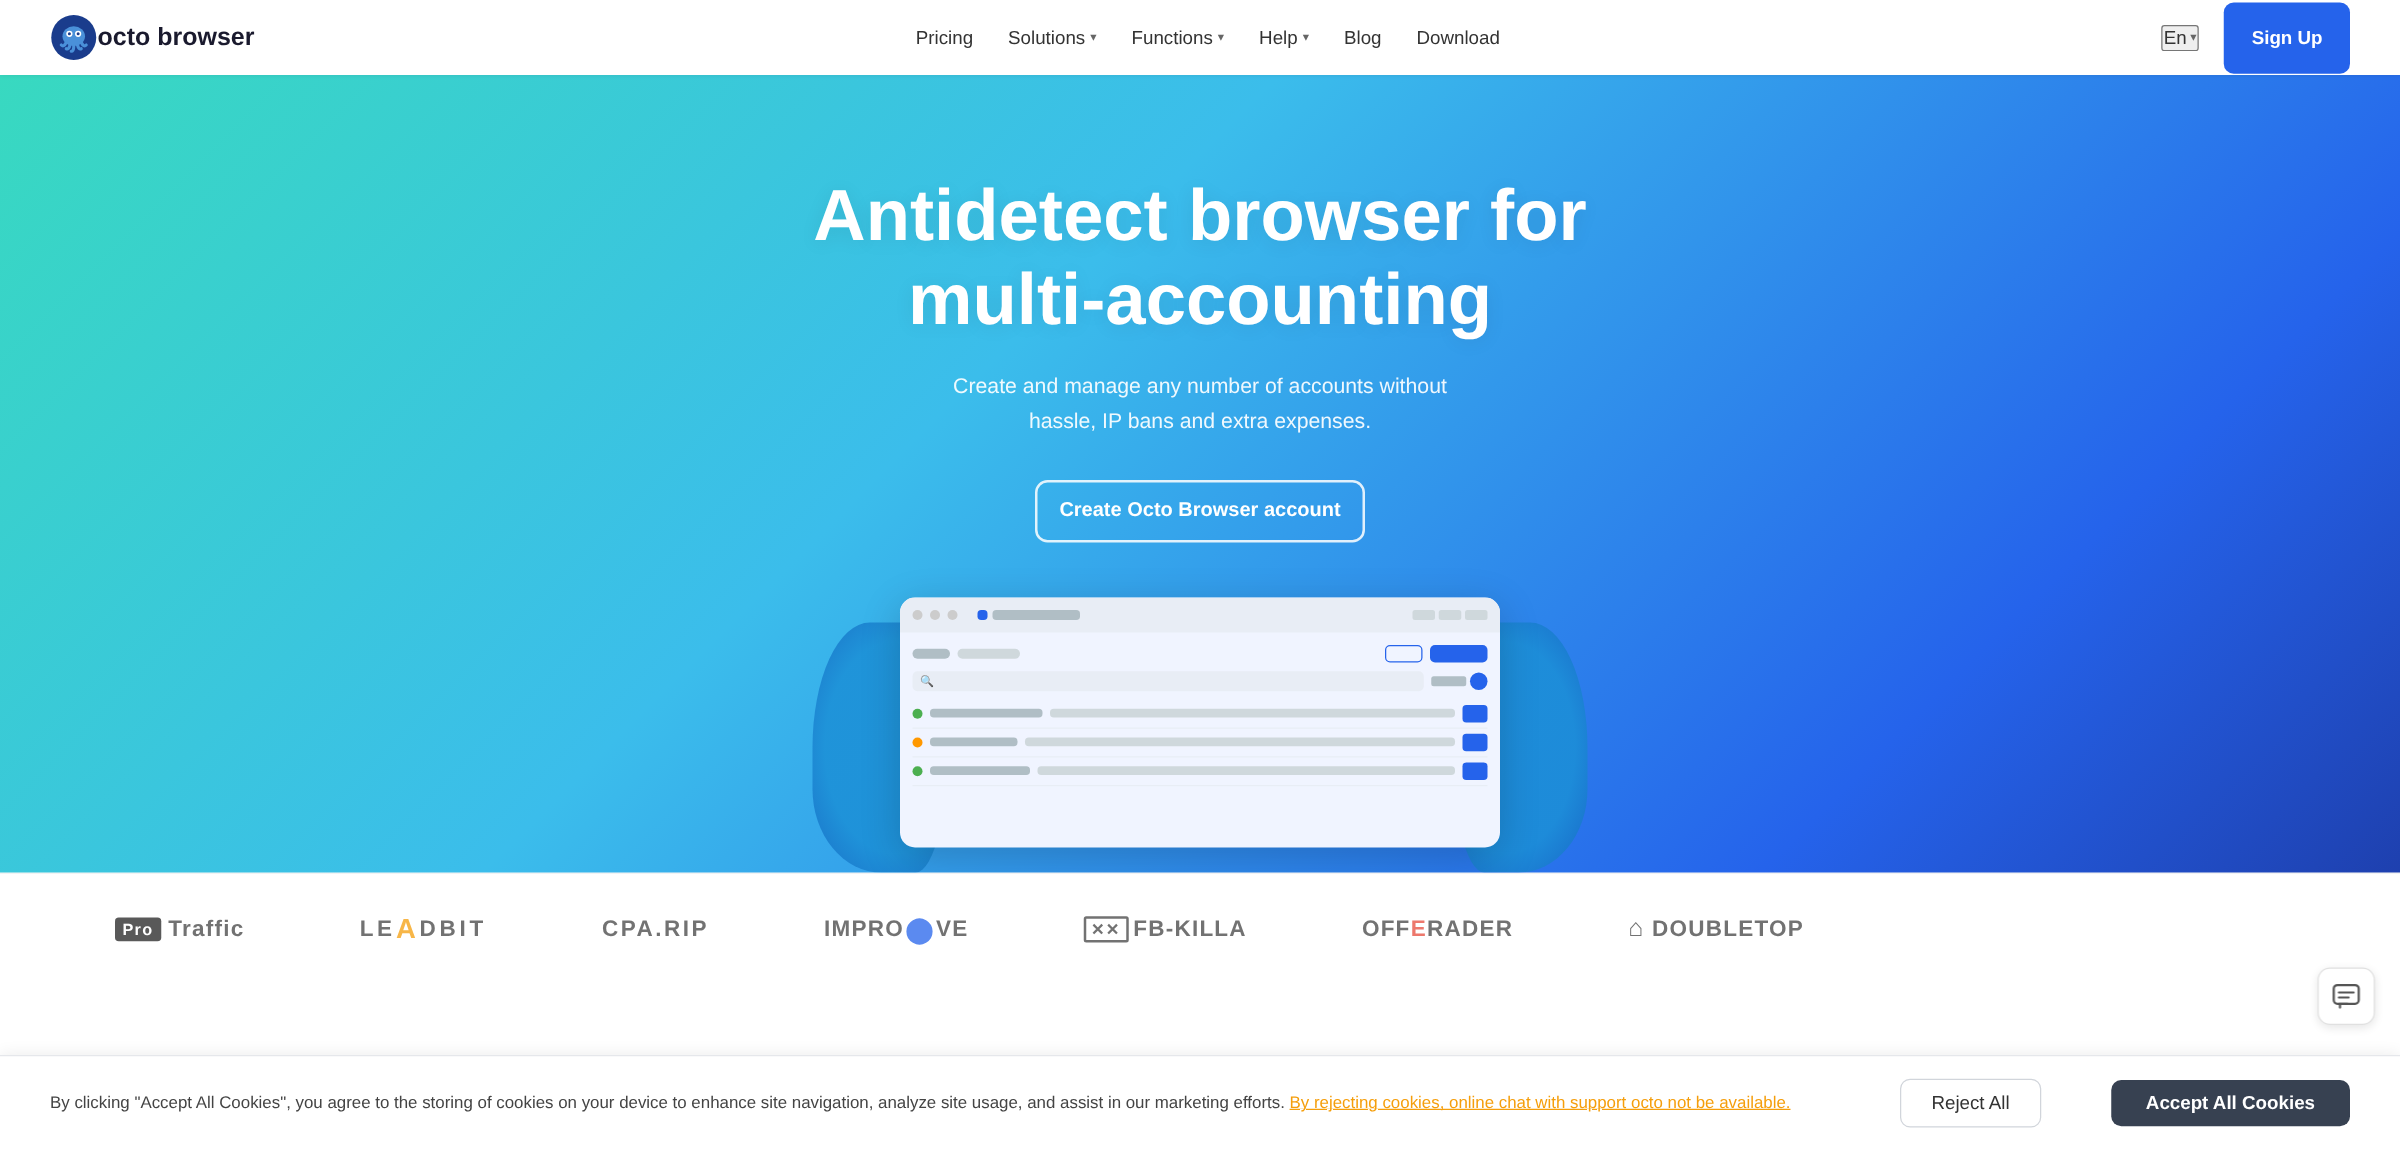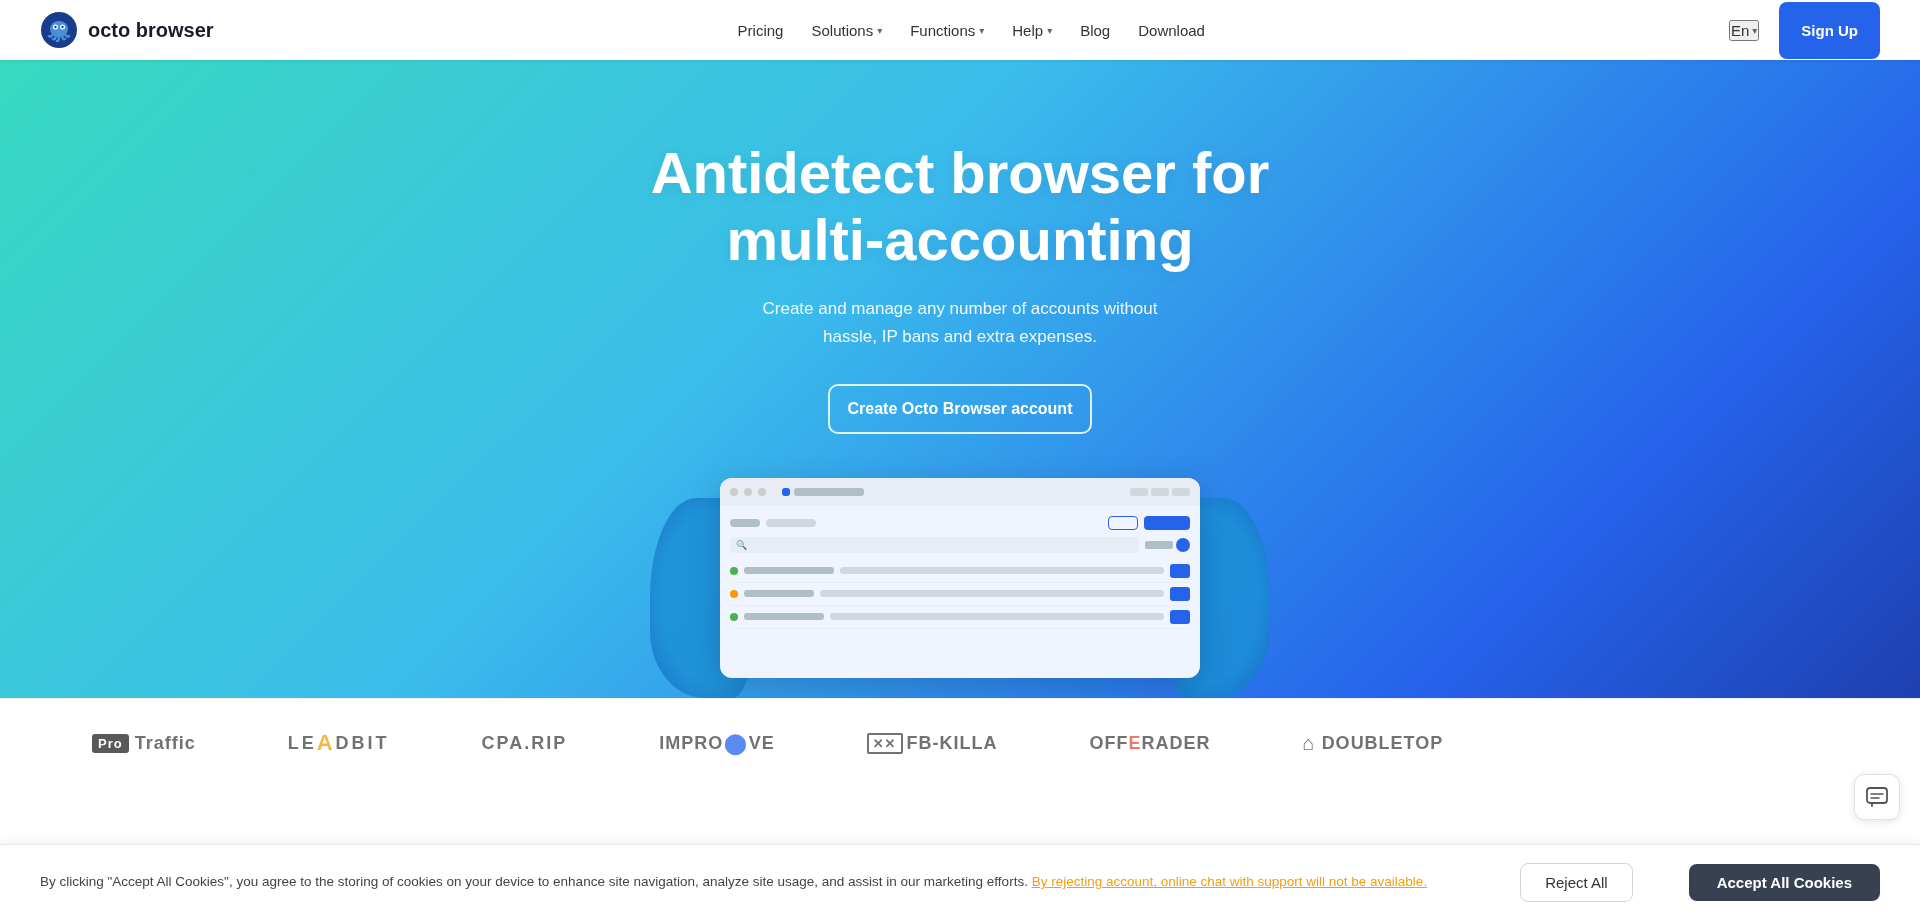--- a/index.html
+++ b/index.html
@@ -7,21 +7,21 @@
 
     
     .navbar {
       position: fixed; top: 0; left: 0; right: 0; z-index: 100;
       background: #fff;
       height: 60px;
       display: flex; align-items: center; justify-content: space-between;
       padding: 0 40px;
       box-shadow: 0 1px 4px rgba(0,0,0,0.08);
     }
-    .navbar-left { display: flex; align-items: center; gap: 10px; }
+    .navbar-left { display: flex; align-items: center; }
     .logo-icon { width: 38px; height: 38px; }
     .logo-text { font-size: 20px; font-weight: 700; color: #1a1a2e; }
     .navbar-nav { display: flex; align-items: center; gap: 28px; }
     .nav-item { font-size: 15px; color: #333; cursor: pointer; text-decoration: none; display: flex; align-items: center; gap: 4px; }
     .nav-chevron { font-size: 10px; color: #666; }
     .navbar-right { display: flex; align-items: center; gap: 20px; }
     .lang-btn { font-size: 15px; color: #333; cursor: pointer; display: flex; align-items: center; gap: 3px; }
     .signup-btn {
       background: #2563eb; color: #fff; border: none; border-radius: 8px;
       padding: 20px 22px; font-size: 15px; font-weight: 600; cursor: pointer;
@@ -320,19 +320,19 @@
     <path d="M7 21 L7 18 L13 18" stroke="#555" stroke-width="1.8" stroke-linecap="round" fill="none"></path>
     <line x1="6" y1="9" x2="18" y2="9" stroke="#555" stroke-width="1.5" stroke-linecap="round"></line>
     <line x1="6" y1="13" x2="14" y2="13" stroke="#555" stroke-width="1.5" stroke-linecap="round"></line>
   </svg>
 </div>
 
 <div class="cookie-banner">
   <p class="cookie-text">
     <span>By clicking "Accept All Cookies", you agree to the storing of cookies on your device to enhance site navigation, analyze site usage, and assist in our marketing efforts.</span>
     <span> </span>
-    <a class="cookie-link">By rejecting account, online chat with support will not be available.</a>
+    <a class="cookie-link">By rejecting cookies, online chat with support octo not be available.</a>
   </p>
   <div class="cookie-buttons">
     <button class="reject-btn">Reject All</button>
     <button class="accept-btn">Accept All Cookies</button>
   </div>
 </div>
 
 </body></html>

